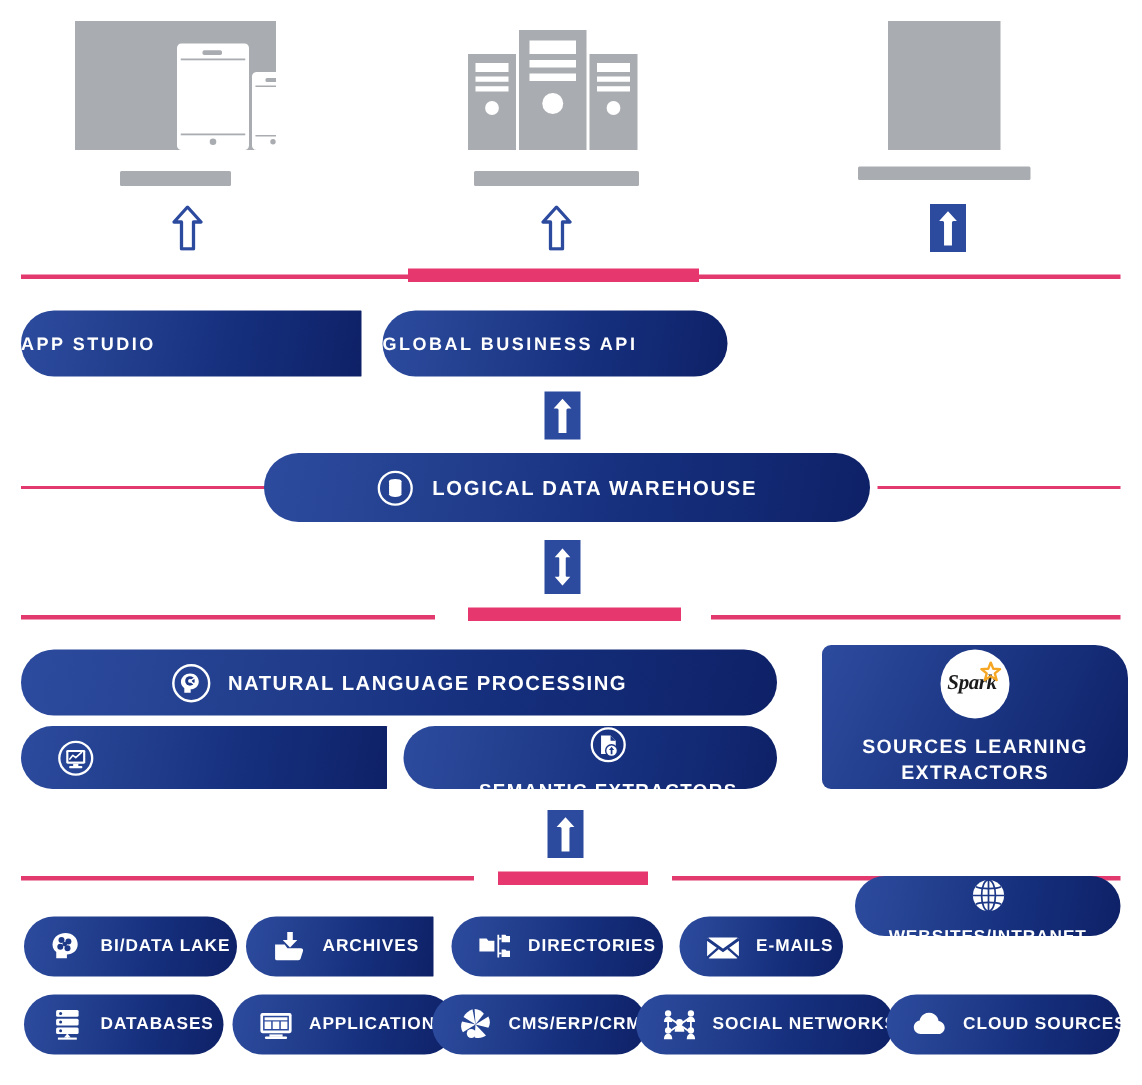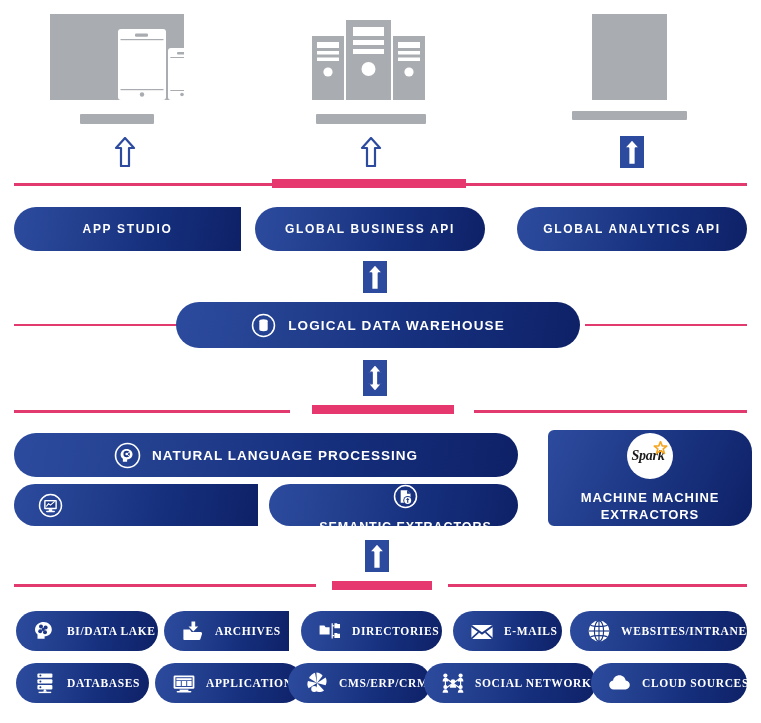--- a/index.html
+++ b/index.html
@@ -46,21 +46,21 @@
   .shape-both{border-radius:999px;}
   .shape-notch{
     border-top-left-radius:999px;border-bottom-left-radius:999px;
     border-top-right-radius:999px;border-bottom-right-radius:999px;
   }
   .shape-card{
     border-radius:6px;border-top-right-radius:22px;border-bottom-right-radius:22px;
   }
 
   
-  .api-pill{height:44px;justify-content:center;font-size:12px;}
+  .api-pill{height:44px;font-size:12px;}
   .api-pill .lbl{font-size:12px;letter-spacing:.14em;}
 
   
   .ldw{height:46px;justify-content:center;gap:12px;}
   .ldw .lbl{font-size:13.5px;letter-spacing:.085em;}
 
   
   .an-wide{height:44px;justify-content:center;gap:11px;}
   .an-wide .lbl{font-size:13.5px;letter-spacing:.075em;}
   .an-half{height:42px;gap:11px;padding-left:24px;}
@@ -80,21 +80,21 @@
     width:46px;height:46px;border-radius:50%;background:#fff;
     display:flex;align-items:center;justify-content:center;position:relative;
   }
   .spark-word{
     font-family:"Liberation Serif",serif;font-style:italic;font-weight:bold;
     font-size:14px;color:#1b1b1b;letter-spacing:-.02em;position:relative;left:-2px;
   }
   .spark-star{position:absolute;right:5px;top:8px;}
 
   
-  .src{height:40px;gap:9px;padding-left:16px;padding-right:16px;font-family:Liberation Serif, serif;}
+  .src{height:40px;gap:9px;padding-left:16px;padding-right:16px;}
   .src .lbl{font-size:11.5px;letter-spacing:.055em;}
   .src .ico{width:26px;height:26px;}
 </style>
 </head>
 <body>
 
 <div class="stage">
 
   <div class="abs" style="left:50px;top:14px;">
     <svg width="134" height="86" viewBox="0 0 134 86">
@@ -164,23 +164,20 @@
   <div class="rule-thin" style="left:14px;top:183px;width:258px;"></div>
   <div class="rule-thick" style="left:272px;top:179px;width:194px;"></div>
   <div class="rule-thin" style="left:466px;top:183px;width:281px;"></div>
 
   <div class="pill api-pill shape-lr" style="left:14px;top:207px;width:227px;">
     <span class="lbl">APP STUDIO</span>
   </div>
   <div class="pill api-pill shape-notch" style="left:255px;top:207px;width:230px;">
     <span class="lbl">GLOBAL BUSINESS API</span>
   </div>
-  <div class="pill api-pill shape-notch" style="left:517px;top:207px;width:230px;">
-    <span class="lbl">GLOBAL ANALYTICS API</span>
-  </div>
 
   <div class="arrow-box" style="left:363px;top:261px;width:24px;height:32px;background:#2d4b9e;">
     <svg width="20" height="28" viewBox="0 0 22 30">
         <path d="M11 1 L20 11 L15 11 L15 29 L7 29 L7 11 L2 11 Z" fill="#ffffff" stroke="#2d4b9e" stroke-width="2.2" stroke-linejoin="round"></path>
       </svg>
   </div>
 
   <div class="rule-mid" style="left:14px;top:324px;width:163px;"></div>
   <div class="rule-mid" style="left:585px;top:324px;width:162px;"></div>
 
@@ -252,21 +249,21 @@
   </div>
 
   <div class="ml-card shape-card" style="left:548px;top:430px;width:204px;height:96px;display:flex;">
     <div class="spark-badge">
       <span class="spark-word">Spark</span>
       <svg class="spark-star" width="15" height="15" viewBox="0 0 16 16">
         <path d="M8 0.6 L9.8 5.2 L14.6 5.4 L10.9 8.5 L12.2 13.2 L8 10.4 L3.8 13.2 L5.1 8.5 L1.4 5.4 L6.2 5.2 Z" fill="none" stroke="#f5a623" stroke-width="1.7" stroke-linejoin="round"></path>
       </svg>
     </div>
     <div class="ml-title">
-      <span>MACHINE MACHINE</span><br>
+      <span>SOURCES LEARNING</span><br>
       <span>EXTRACTORS</span>
     </div>
   </div>
 
   <div class="arrow-box" style="left:365px;top:540px;width:24px;height:32px;background:#2d4b9e;">
     <svg width="20" height="28" viewBox="0 0 22 30">
         <path d="M11 1 L20 11 L15 11 L15 29 L7 29 L7 11 L2 11 Z" fill="#ffffff" stroke="#2d4b9e" stroke-width="2.2" stroke-linejoin="round"></path>
       </svg>
   </div>
 
@@ -317,21 +314,21 @@
       <svg width="26" height="26" viewBox="0 0 26 26">
         <rect x="2.4" y="7" width="21.2" height="14" rx="1.6" fill="#ffffff"></rect>
         <path d="M2.4 8 L13 15.6 L23.6 8" fill="none" stroke="#1d3886" stroke-width="2"></path>
         <path d="M2.4 20.6 L9.6 14.2" fill="none" stroke="#1d3886" stroke-width="1.6"></path>
         <path d="M23.6 20.6 L16.4 14.2" fill="none" stroke="#1d3886" stroke-width="1.6"></path>
       </svg>
     </span>
     <span class="lbl">E-MAILS</span>
   </div>
 
-  <div class="pill src shape-both" style="left:570px;top:611px;width:177px;">
+  <div class="pill src shape-both" style="left:570px;top:584px;width:177px;flex-direction:column;">
     <span class="ico">
       <svg width="26" height="26" viewBox="0 0 26 26">
         <circle cx="13" cy="13" r="10.4" fill="#ffffff"></circle>
         <g stroke="#1d3886" stroke-width="1.15" fill="none">
           <ellipse cx="13" cy="13" rx="4.6" ry="10.4"></ellipse>
           <line x1="2.6" y1="13" x2="23.4" y2="13"></line>
           <path d="M4.6 7.2 C7.4 8.8 18.6 8.8 21.4 7.2"></path>
           <path d="M4.6 18.8 C7.4 17.2 18.6 17.2 21.4 18.8"></path>
           <line x1="13" y1="2.6" x2="13" y2="23.4"></line>
         </g>

